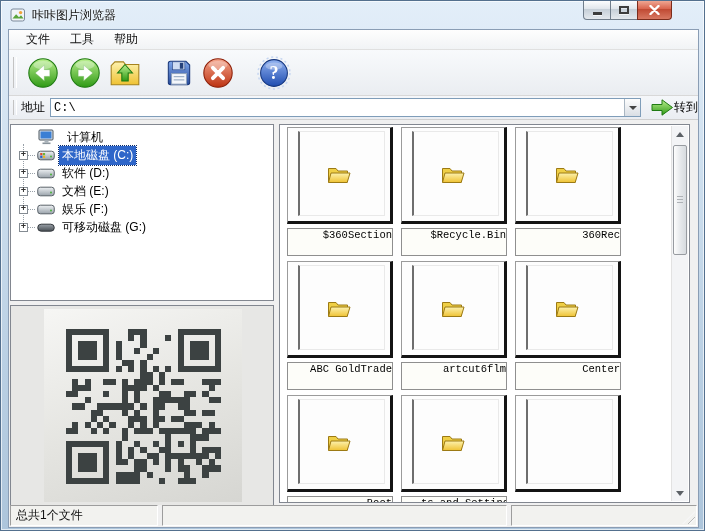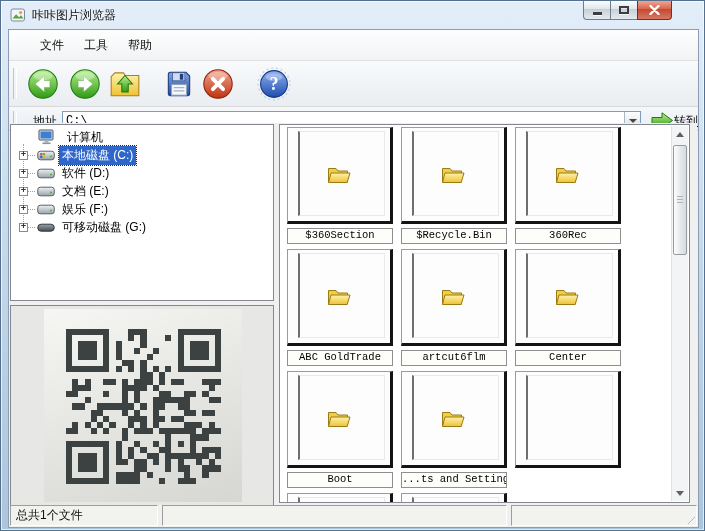--- a/index.html
+++ b/index.html
@@ -20,32 +20,32 @@
     display:flex; align-items:center; justify-content:center; cursor:default; }
   .win-btn.min{ border-radius:0 0 0 4px; }
   .win-btn.close{ width:35px; border-color:#7c2c1c;
     background:linear-gradient(#efa692,#d8624b 45%,#c04a33 46%,#d87862); border-radius:0 0 4px 0; }
   .g-min{ width:9px; height:3px; background:#3d3d3d; margin-top:7px; box-shadow:0 1px 0 rgba(255,255,255,.7);}
   .g-max{ width:10px; height:8px; border:2px solid #3d3d3d; box-shadow:0 1px 0 rgba(255,255,255,.7);}
   
   .client{ position:absolute; left:7px; top:28px; width:691px; height:499px;
     background:#f0f0f0; border:1px solid #8a9db4; }
   
-  .menubar{ height:31px; background:linear-gradient(#fefefe,#f1f3f5); border-bottom:1px solid #e0e0e0;
-    display:flex; align-items:center; padding-left:21px; font-size:12px; color:#111;}
+  .menubar{ height:20px; background:linear-gradient(#fefefe,#f1f3f5); border-bottom:1px solid #e0e0e0;
+    display:flex; align-items:center; padding-left:7px; font-size:12px; color:#111;}
   .menu-item{ padding:3px 10px; }
   
   .toolbar{ height:46px; background:linear-gradient(#f8fafc,#eaedf1); border-bottom:1px solid #d8d8d8;
     display:flex; align-items:center; padding-left:16px; position:relative;}
   .toolbar::before{ content:""; position:absolute; left:4px; top:7px; bottom:7px; width:2px;
     border-left:1px solid #c3c3c3; border-right:1px solid #ffffff;}
   .tb-btn{ width:36px; height:36px; display:flex; align-items:center; justify-content:center; }
   
   .addressbar{ height:24px; background:linear-gradient(#f5f7fa,#eaedf2); border-bottom:1px solid #cfcfcf;
-    display:flex; align-items:flex-end; padding-left:18px; font-size:12px; overflow:hidden; position:relative;text-decoration:underline;}
+    display:flex; align-items:center; padding-left:6px; font-size:12px; overflow:hidden; position:relative;}
   .addressbar::before{ content:""; position:absolute; left:4px; top:4px; bottom:4px; width:2px;
     border-left:1px solid #c3c3c3; border-right:1px solid #ffffff;}
   .addr-label{ margin:0 5px 0 6px; white-space:nowrap; }
   .addr-field{ width:597px; height:19px; background:#fff; border:1px solid #7f9db9; display:flex; align-items:stretch;}
   .addr-input{ flex:1; border:none; outline:none; font:12px "Liberation Mono",monospace; padding:1px 3px; background:transparent;}
   .addr-drop{ width:16px; background:linear-gradient(#fdfdfd,#d9dee4); border-left:1px solid #aab6c2;
     display:flex; align-items:center; justify-content:center;}
   .tri-down{ width:0; height:0; border-left:4px solid transparent; border-right:4px solid transparent; border-top:4px solid #444;}
   .go-icon{ margin-left:9px; display:flex; }
   .go-label{ white-space:nowrap; }
@@ -72,22 +72,22 @@
   .right-panel{ position:absolute; left:269px; right:7px; top:1px; bottom:1px; background:#fff;
     border:1px solid #828790; overflow:hidden;}
   .grid{ position:absolute; left:0; top:0; right:18px; bottom:0; padding:2px 0 0 7px;
     display:flex; flex-wrap:wrap; column-gap:8px; align-content:flex-start; overflow:hidden;}
   .cell{ width:106px; margin-bottom:5px;}
   .frame{ position:relative; width:106px; height:97px; background:#fdfdfd;
     border:1px solid #9b9b9b; border-right:3px solid #141414; border-bottom:3px solid #141414;
     display:flex; align-items:center; justify-content:center;}
   .frame::before{ content:""; position:absolute; left:10px; top:3px; right:5px; bottom:5px;
     border:1px solid #e9e9e9; border-left:2px solid #6e6e6e;}
-  .cell-label{ margin-top:4px; width:106px; height:16px; border:1px solid #8f8f8f; background:#fdfdf9;
-    font:10.5px/12px "Liberation Mono",monospace; color:#000; text-align:center;
+  .cell-label{ margin-top:4px; width:106px; height:28px; border:1px solid #8f8f8f; background:#fdfdf9;
+    font:10.5px/12px "Liberation Mono",monospace; color:#000; text-align:right;
     white-space:nowrap; overflow:hidden;}
   
   .vscroll{ position:absolute; top:1px; right:1px; bottom:1px; width:17px; background:#f3f4f6;
     border-left:1px solid #e2e2e2;}
   .sb-btn{ height:16px; display:flex; align-items:center; justify-content:center;}
   .sb-btn.down{ position:absolute; bottom:0; left:0; right:0;}
   .tri-up-s{ width:0;height:0;border-left:4px solid transparent;border-right:4px solid transparent;border-bottom:5px solid #5c6166;}
   .tri-dn-s{ width:0;height:0;border-left:4px solid transparent;border-right:4px solid transparent;border-top:5px solid #5c6166;}
   .sb-thumb{ position:absolute; left:1px; top:19px; width:14px; height:110px; border:1px solid #979ba0; border-radius:2px;
     background:linear-gradient(90deg,#fdfdfd,#e3e6e9 60%,#d7dbdf);}

